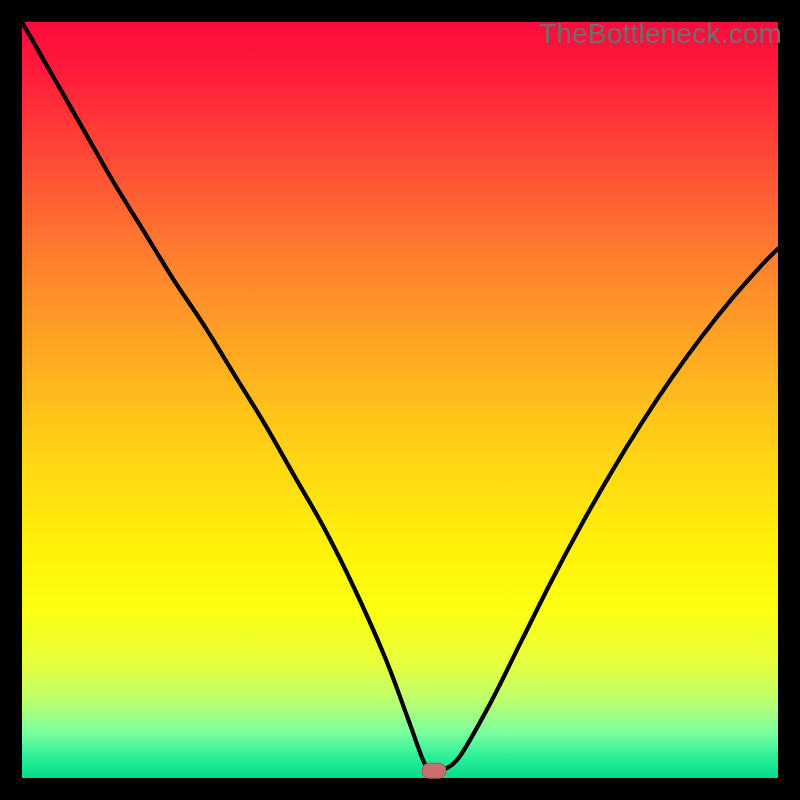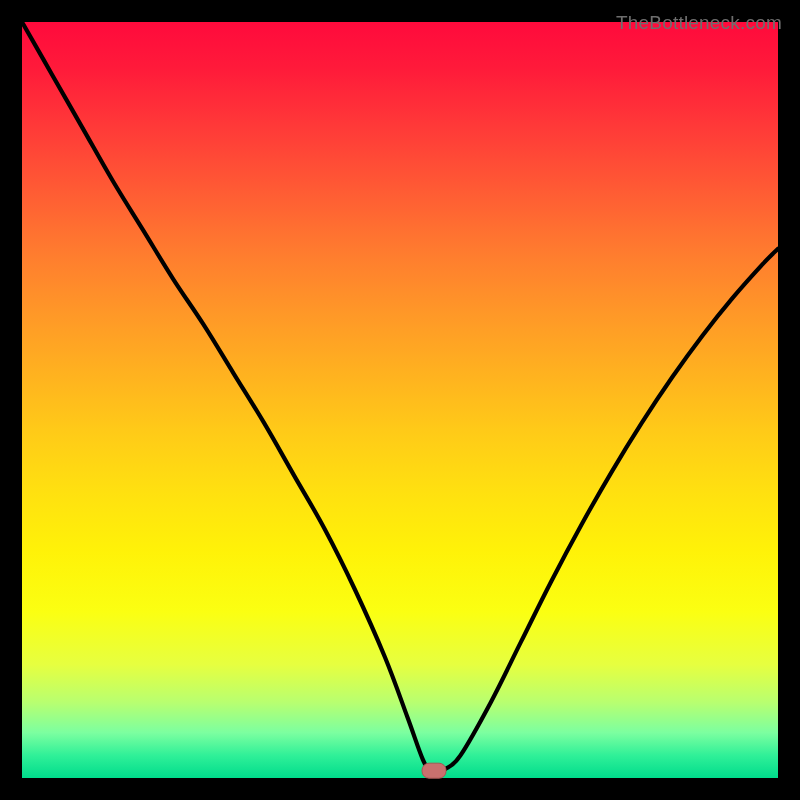--- a/index.html
+++ b/index.html
@@ -46,24 +46,24 @@
   .plot-area svg {
     position: absolute;
     left: 0;
     top: 0;
     width: 756px;
     height: 756px;
     overflow: visible;
   }
   .watermark {
     position: absolute;
-    top: 12px;
+    top: 18px;
     right: 18px;
     color: #6e6e6e;
-    font-size: 19px;
+    font-size: 28px;
     letter-spacing: 0.2px;
     user-select: none;
     margin-left: 41px;
   }
 </style>
 </head>
 <body>
 
 <div class="frame">
   <div class="plot-area">

